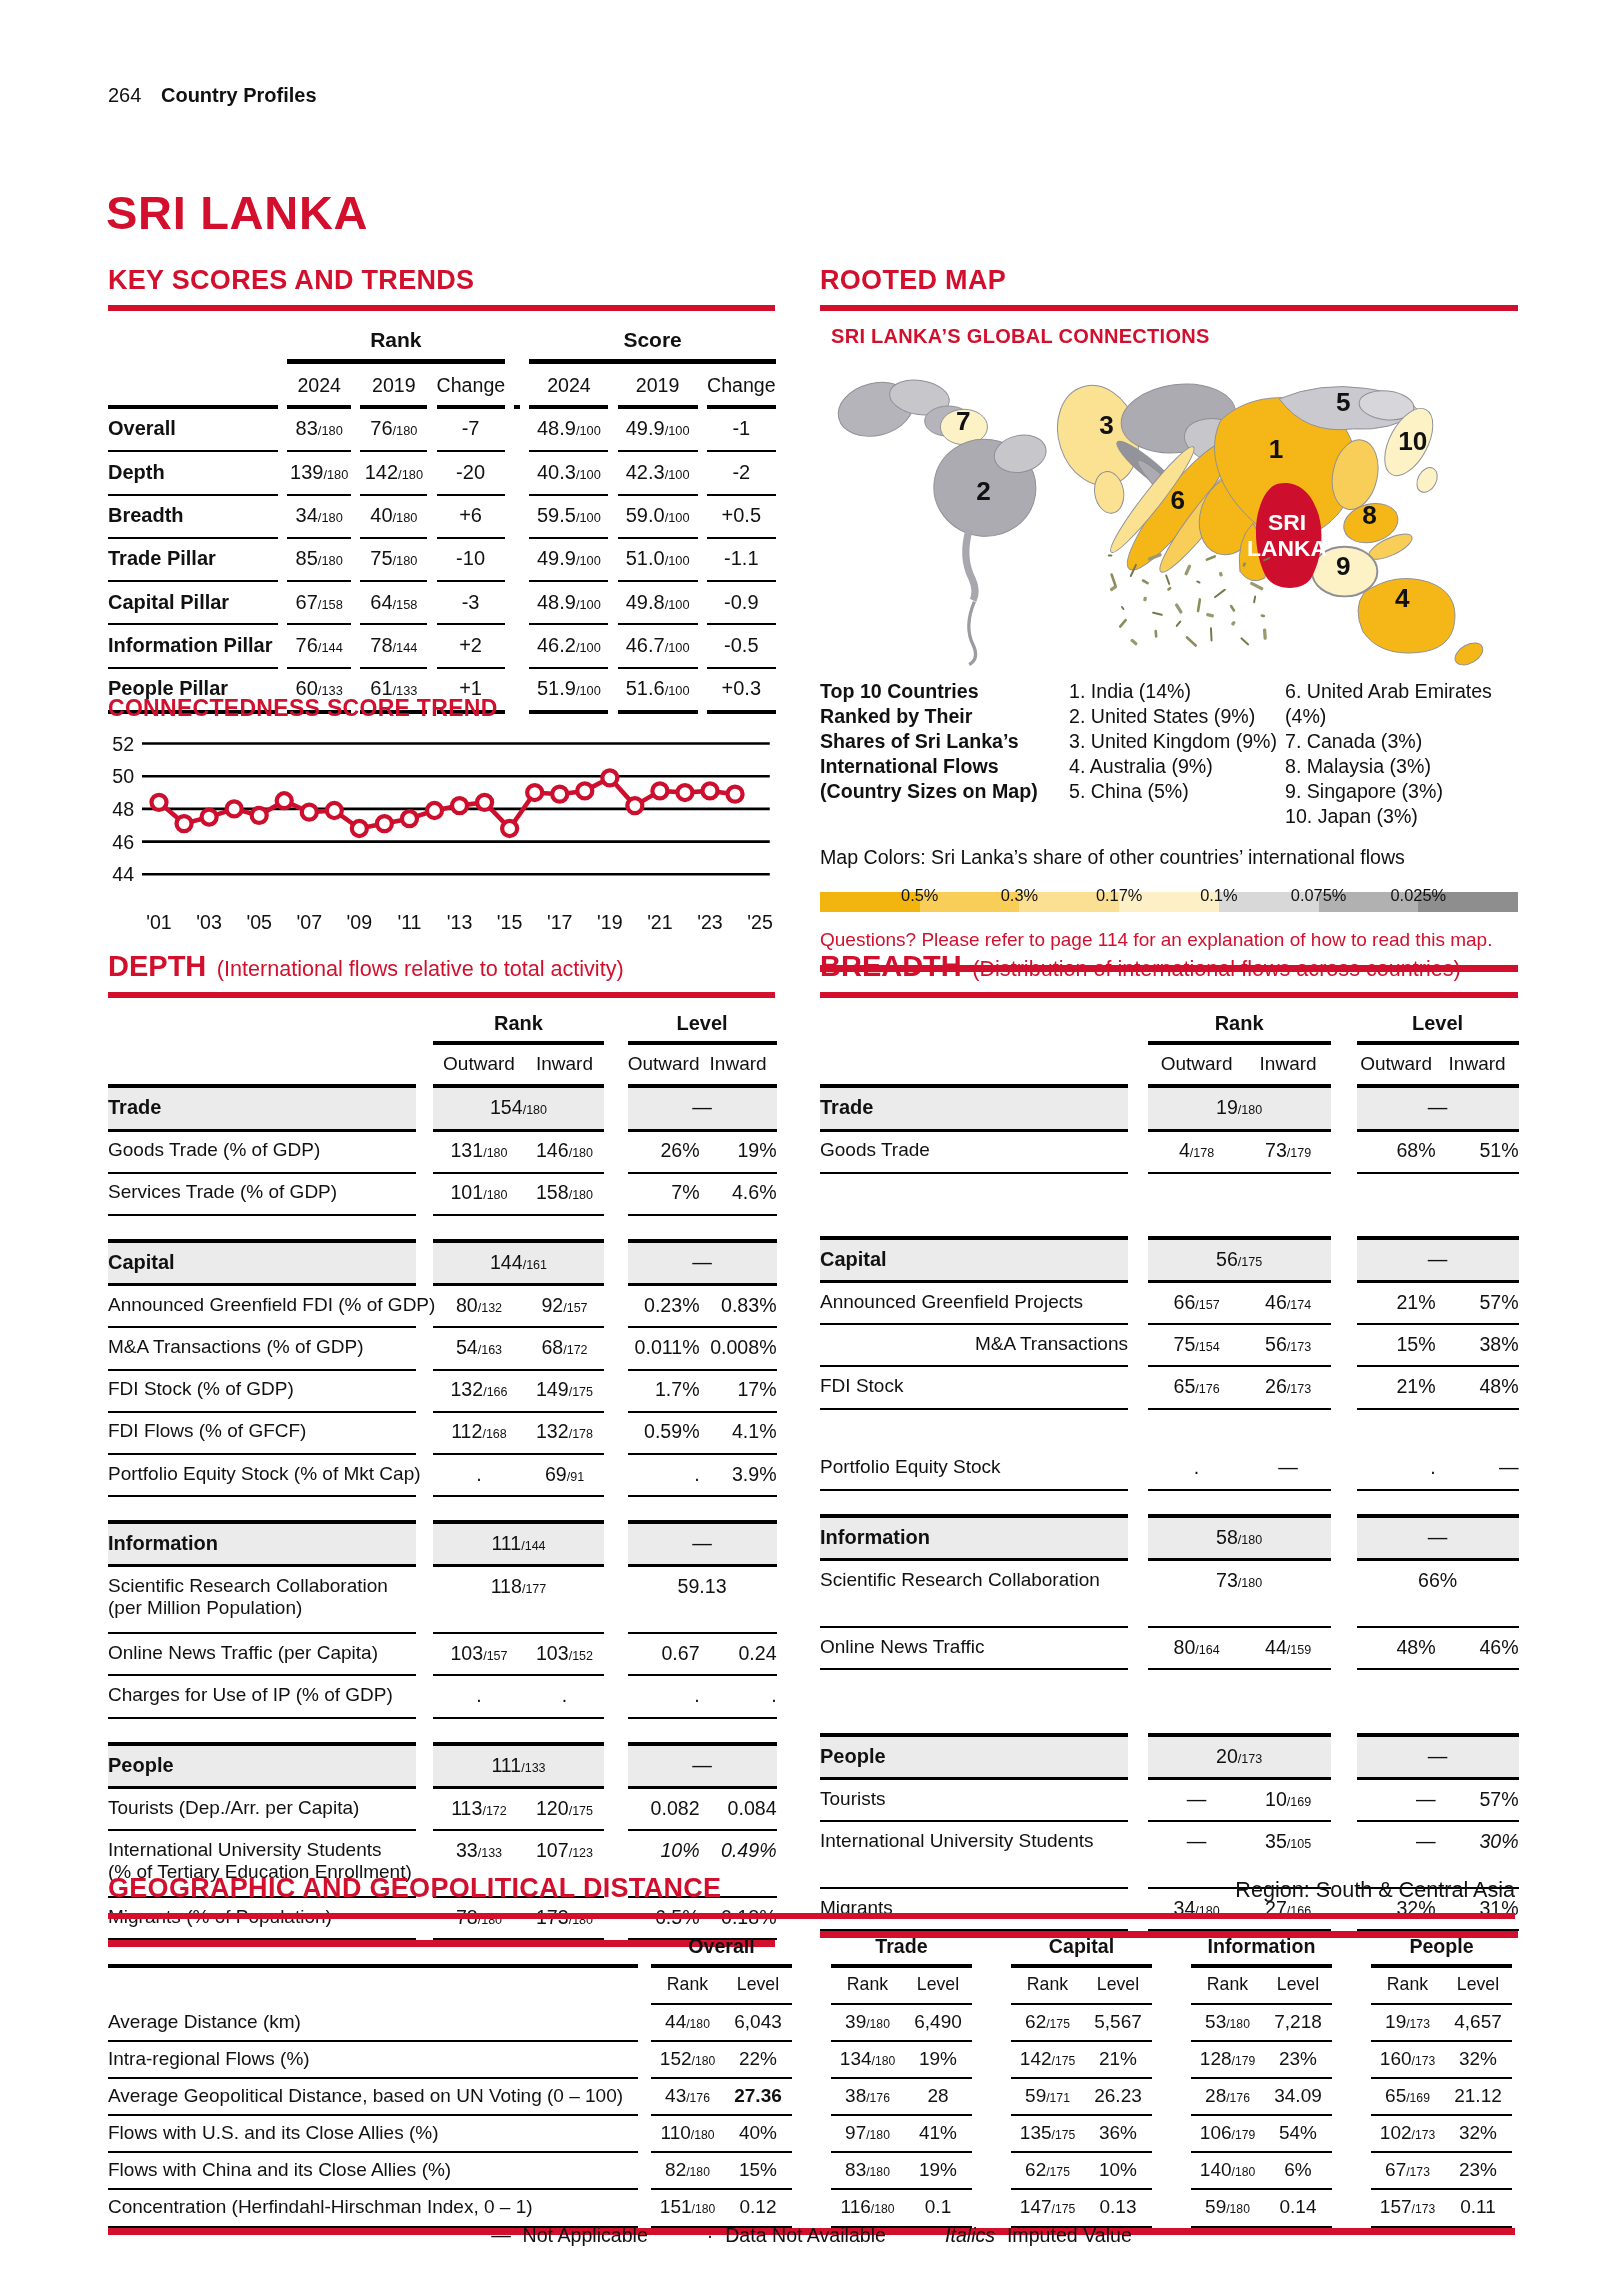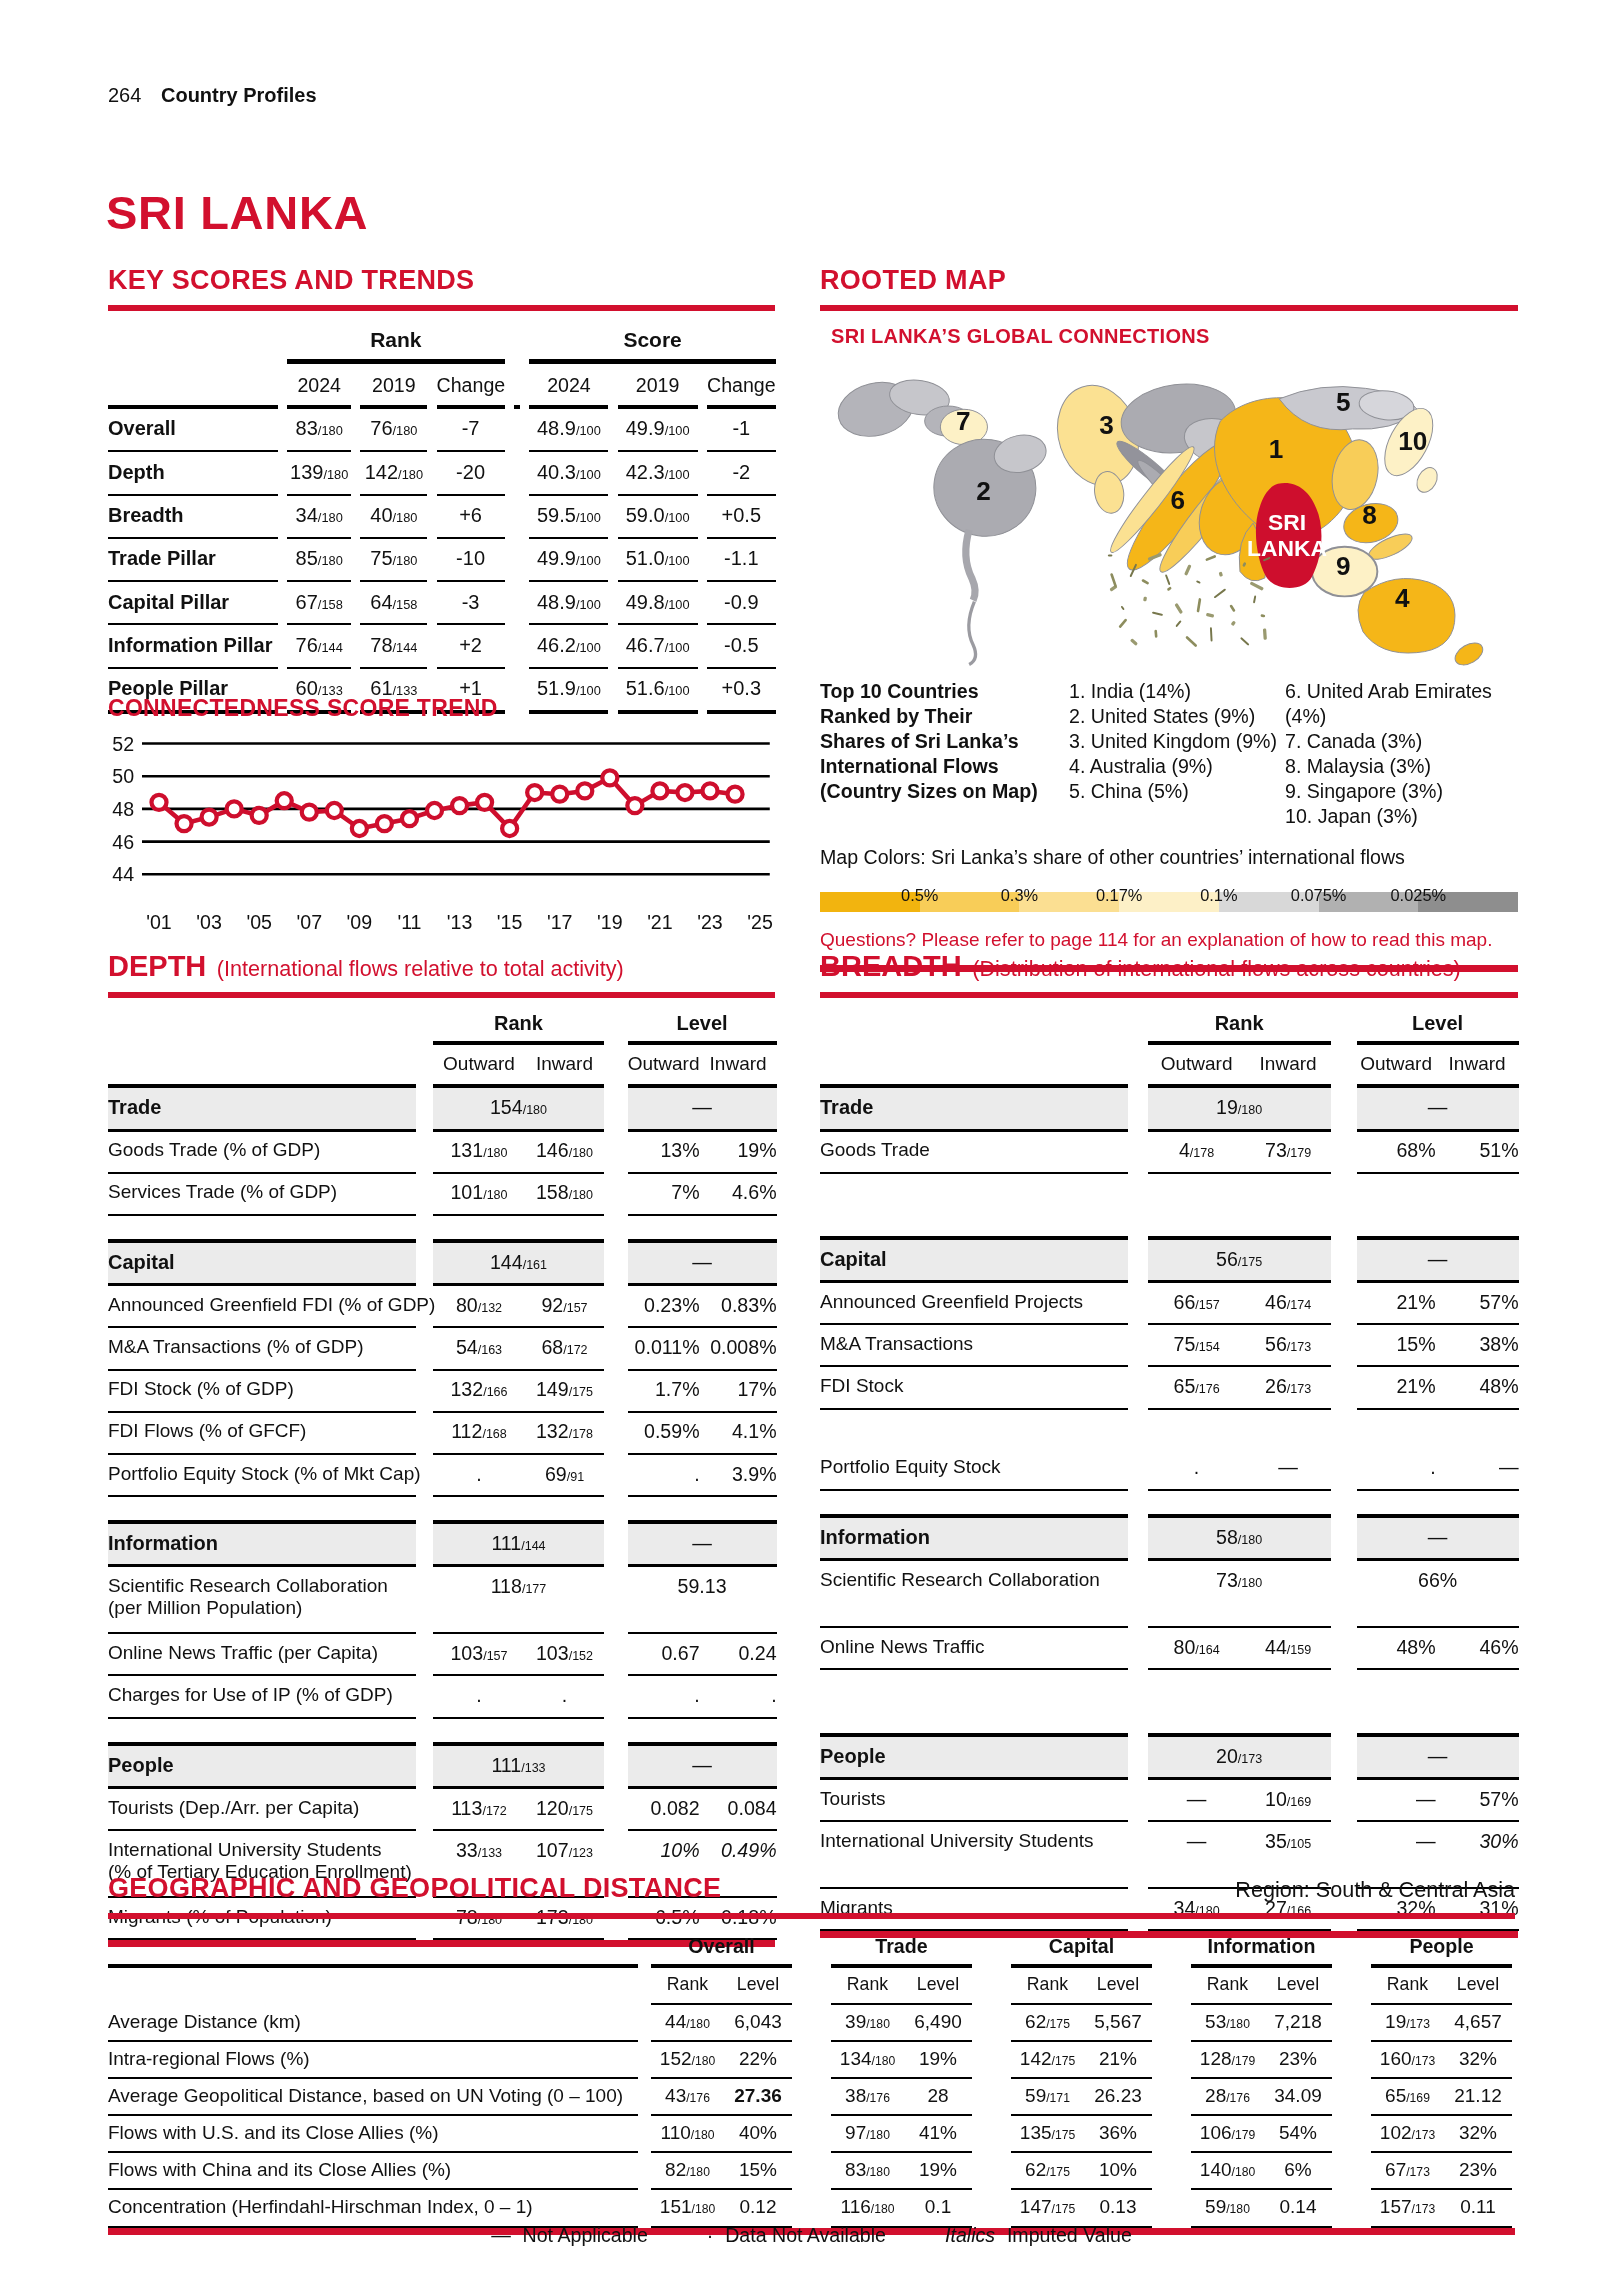--- a/index.html
+++ b/index.html
@@ -434,21 +434,21 @@
     <div id="depth-body">
         <div class="slot slot--group">
           <div class="cell lbl grp grp-lbl" style="grid-column: 1;"><span>Trade</span></div>
           <div class="cell grp rk-span"><span class="nm">154</span><span class="dn">/180</span></div>
           <div class="cell grp lv-span">—</div>
         </div>
         <div class="slot slot--row">
           <div class="cell lbl bb" style="grid-column: 1;"><span>Goods Trade (% of GDP)</span></div>
           <div class="cell bb rk" style="grid-column: 3;"><span class="nm">131</span><span class="dn">/180</span></div>
           <div class="cell bb rk" style="grid-column: 4;"><span class="nm">146</span><span class="dn">/180</span></div>
-          <div class="cell bb lv" style="grid-column: 6;"><span class="nm">13%</span></div>
+          <div class="cell bb lv" style="grid-column: 6;"><span class="nm">26%</span></div>
           <div class="cell bb lv" style="grid-column: 7;"><span class="nm">19%</span></div>
         </div>
         <div class="slot slot--row">
           <div class="cell lbl bb" style="grid-column: 1;"><span>Services Trade (% of GDP)</span></div>
           <div class="cell bb rk" style="grid-column: 3;"><span class="nm">101</span><span class="dn">/180</span></div>
           <div class="cell bb rk" style="grid-column: 4;"><span class="nm">158</span><span class="dn">/180</span></div>
           <div class="cell bb lv" style="grid-column: 6;"><span class="nm">7%</span></div>
           <div class="cell bb lv" style="grid-column: 7;"><span class="nm">4.6%</span></div>
         </div>
         <div class="gapslot"></div>
@@ -585,21 +585,21 @@
           <div class="cell grp lv-span">—</div>
         </div>
         <div class="slot slot--row">
           <div class="cell lbl bb" style="grid-column: 1;"><span>Announced Greenfield Projects</span></div>
           <div class="cell bb rk" style="grid-column: 3;"><span class="nm">66</span><span class="dn">/157</span></div>
           <div class="cell bb rk" style="grid-column: 4;"><span class="nm">46</span><span class="dn">/174</span></div>
           <div class="cell bb lv" style="grid-column: 6;"><span class="nm">21%</span></div>
           <div class="cell bb lv" style="grid-column: 7;"><span class="nm">57%</span></div>
         </div>
         <div class="slot slot--row">
-          <div class="cell lbl bb" style="grid-column: 1;"><span>M&amp;A Transactions</span></div>
+          <div class="cell lbl bb" style="grid-column: 1; text-align: right;"><span>M&amp;A Transactions</span></div>
           <div class="cell bb rk" style="grid-column: 3;"><span class="nm">75</span><span class="dn">/154</span></div>
           <div class="cell bb rk" style="grid-column: 4;"><span class="nm">56</span><span class="dn">/173</span></div>
           <div class="cell bb lv" style="grid-column: 6;"><span class="nm">15%</span></div>
           <div class="cell bb lv" style="grid-column: 7;"><span class="nm">38%</span></div>
         </div>
         <div class="slot slot--row">
           <div class="cell lbl bb" style="grid-column: 1;"><span>FDI Stock</span></div>
           <div class="cell bb rk" style="grid-column: 3;"><span class="nm">65</span><span class="dn">/176</span></div>
           <div class="cell bb rk" style="grid-column: 4;"><span class="nm">26</span><span class="dn">/173</span></div>
           <div class="cell bb lv" style="grid-column: 6;"><span class="nm">21%</span></div>

